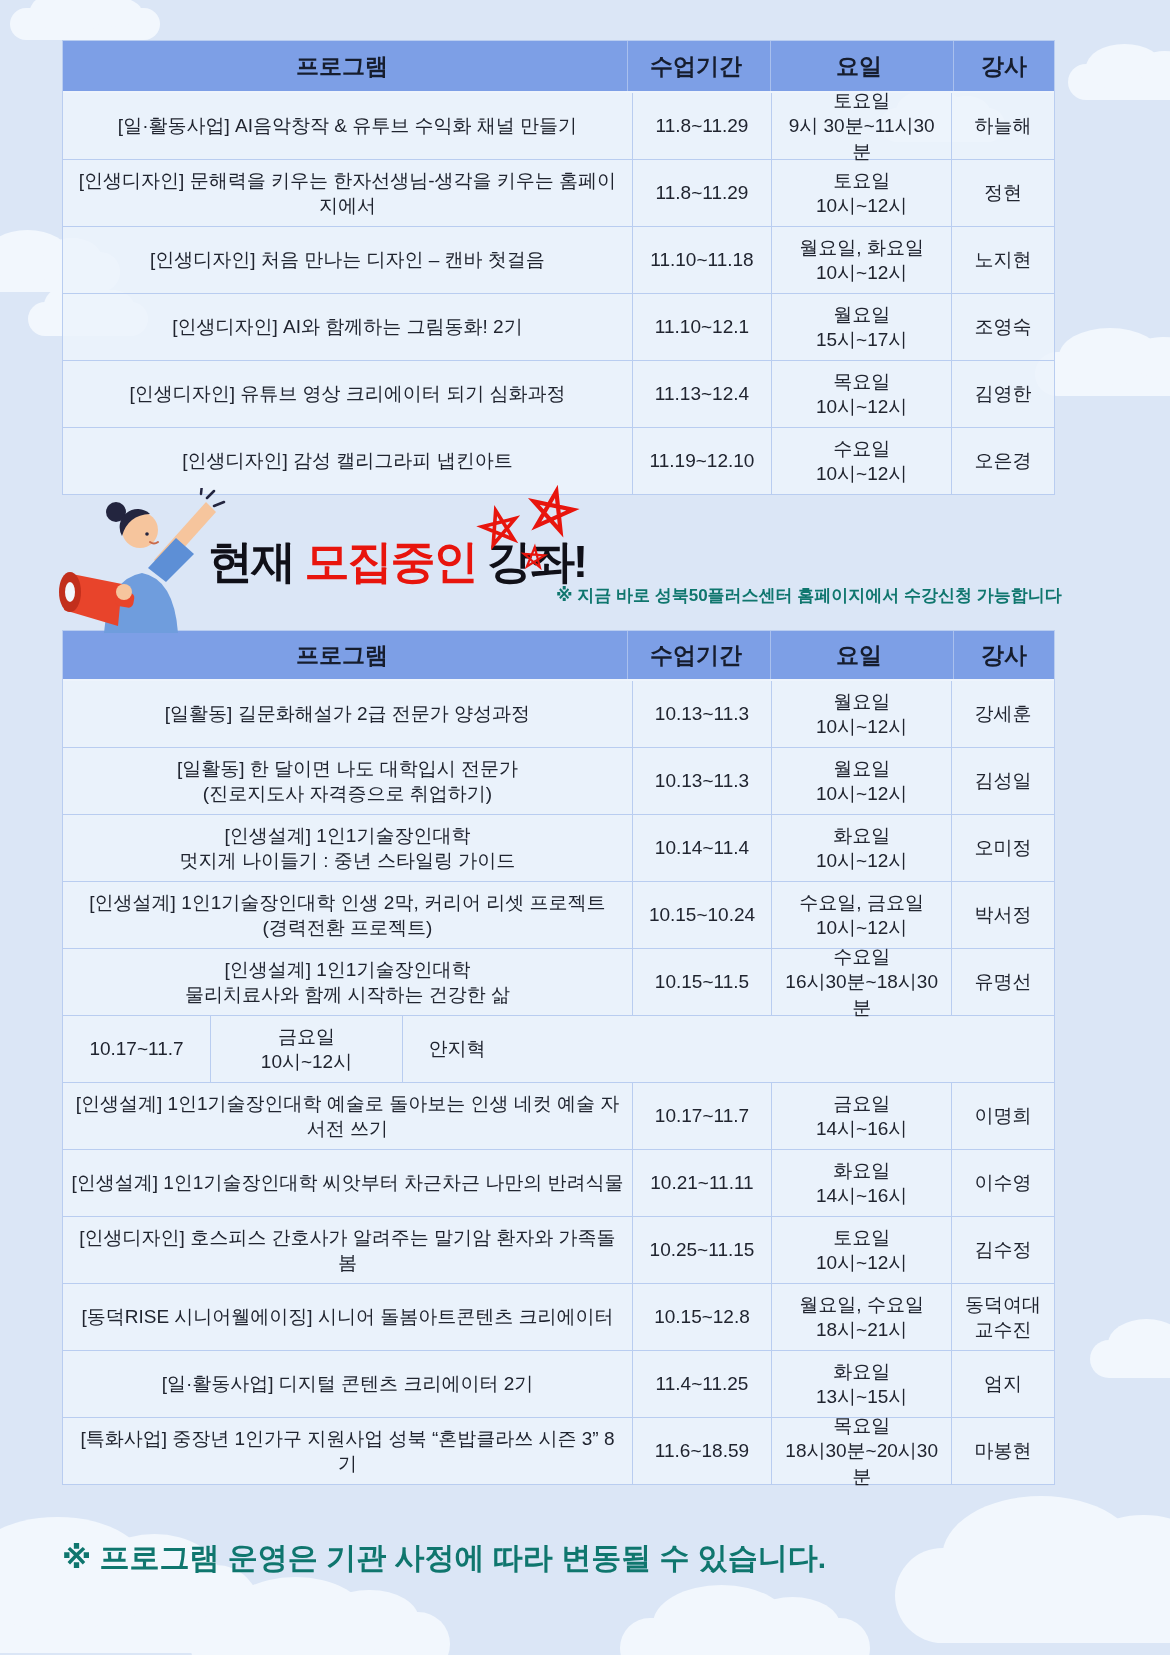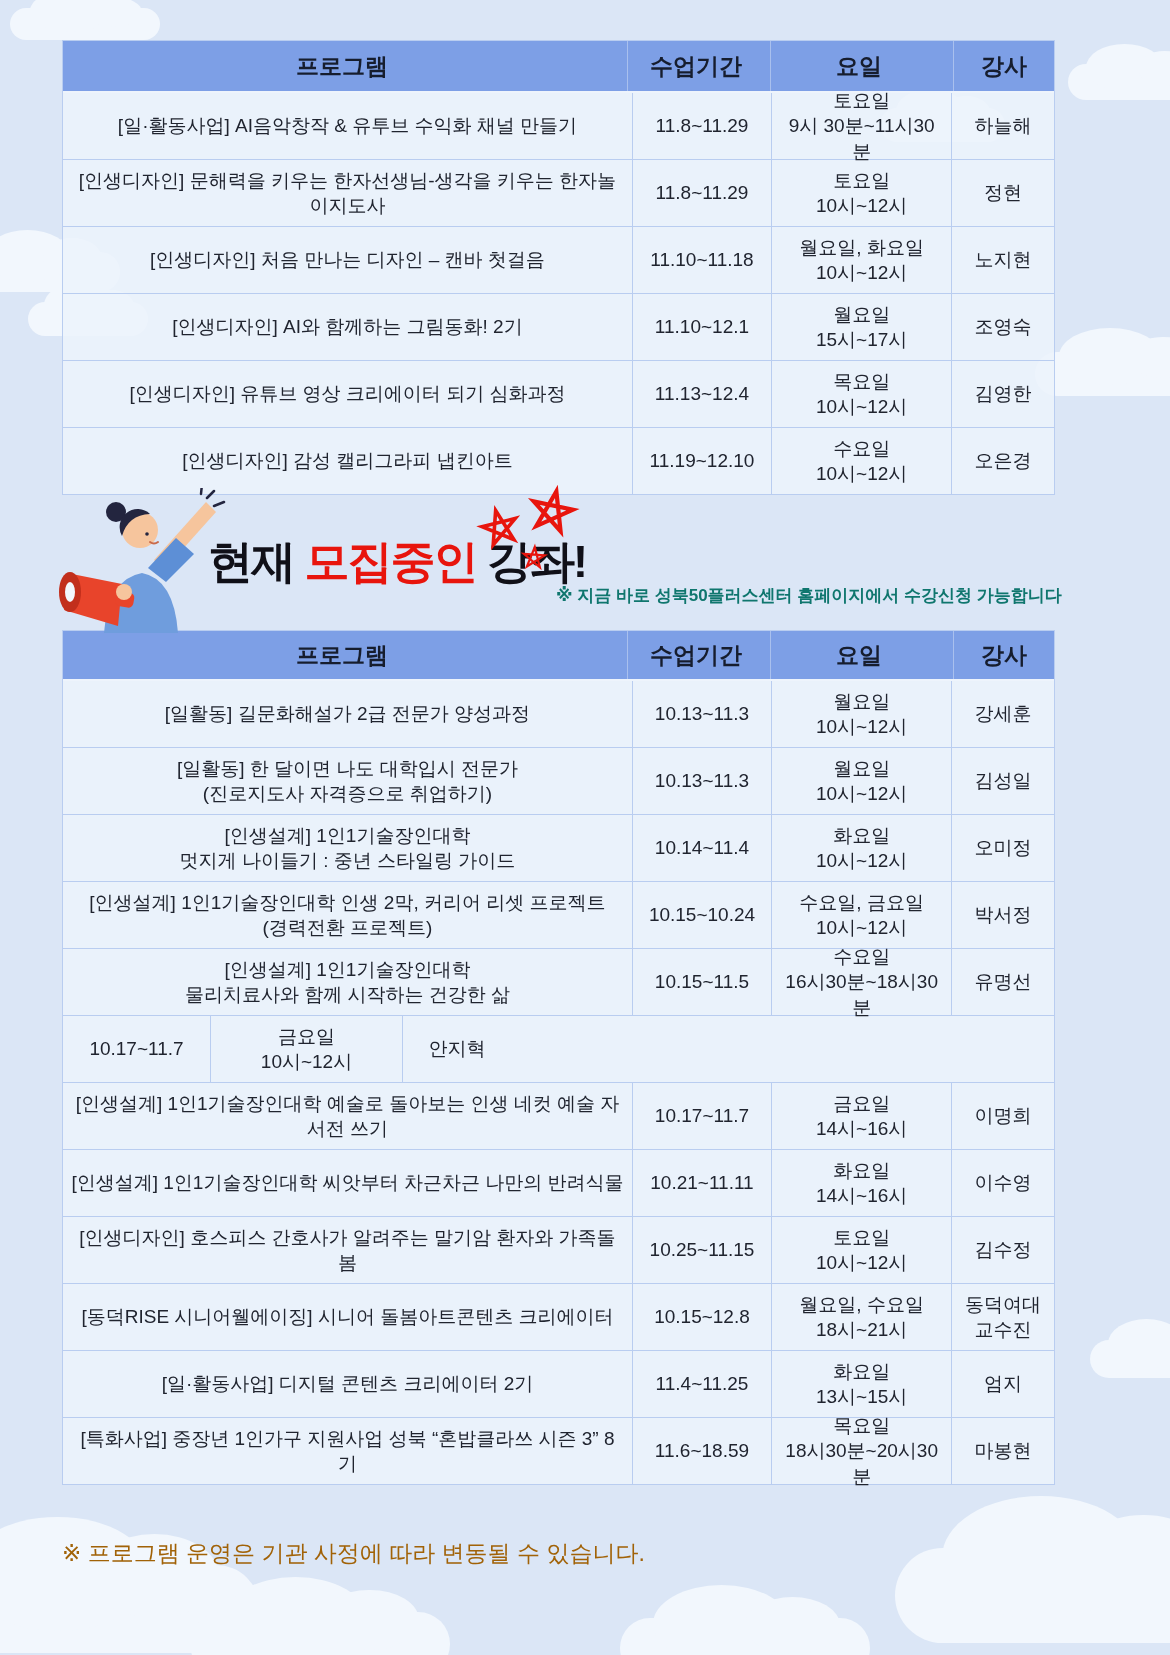--- a/index.html
+++ b/index.html
@@ -32,21 +32,21 @@
   
   .promo-title{position:absolute;left:208px;top:532px;z-index:3;
                font-size:45px;font-weight:900;letter-spacing:-2px;color:#101018;white-space:nowrap;}
   .promo-title .hl{color:#e8150d;}
   .promo-sub{position:absolute;left:556px;top:584px;z-index:3;
              font-size:17px;font-weight:bold;color:#0f766e;white-space:nowrap;}
   .illus{position:absolute;left:58px;top:488px;z-index:3;}
   .stars{position:absolute;left:468px;top:484px;z-index:3;}
 
   .footer-note{position:absolute;left:62px;top:1538px;z-index:3;
-               font-size:23px;font-weight:normal;color:#a16207;}
+               font-size:30px;font-weight:bold;color:#0f766e;}
 </style>
 </head>
 <body>
 
 <div class="canvas">
 
   <div class="cloud" style="left:10px;top:8px;width:150px;height:32px;"></div>
   <div class="cloud" style="left:880px;top:108px;width:125px;height:34px;"></div>
   <div class="cloud" style="left:1068px;top:64px;width:140px;height:36px;"></div>
   <div class="cloud" style="left:-35px;top:252px;width:155px;height:40px;"></div>
@@ -66,21 +66,21 @@
       <div class="cell c4">강사</div>
     </div>
     <div class="trow">
       <div class="cell c1">[일·활동사업] AI음악창작 &amp; 유투브 수익화 채널 만들기</div>
       <div class="cell c2">11.8~11.29</div>
       <div class="cell c3">토요일
 9시 30분~11시30분</div>
       <div class="cell c4">하늘해</div>
     </div>
     <div class="trow">
-      <div class="cell c1">[인생디자인] 문해력을 키우는 한자선생님-생각을 키우는 한자놀이지도사</div>
+      <div class="cell c1">[인생디자인] 문해력을 키우는 한자선생님-생각을 키우는 홈페이지에서</div>
       <div class="cell c2">11.8~11.29</div>
       <div class="cell c3">토요일
 10시~12시</div>
       <div class="cell c4">정현</div>
     </div>
     <div class="trow">
       <div class="cell c1">[인생디자인] 처음 만나는 디자인 – 캔바 첫걸음</div>
       <div class="cell c2">11.10~11.18</div>
       <div class="cell c3">월요일, 화요일
 10시~12시</div>

